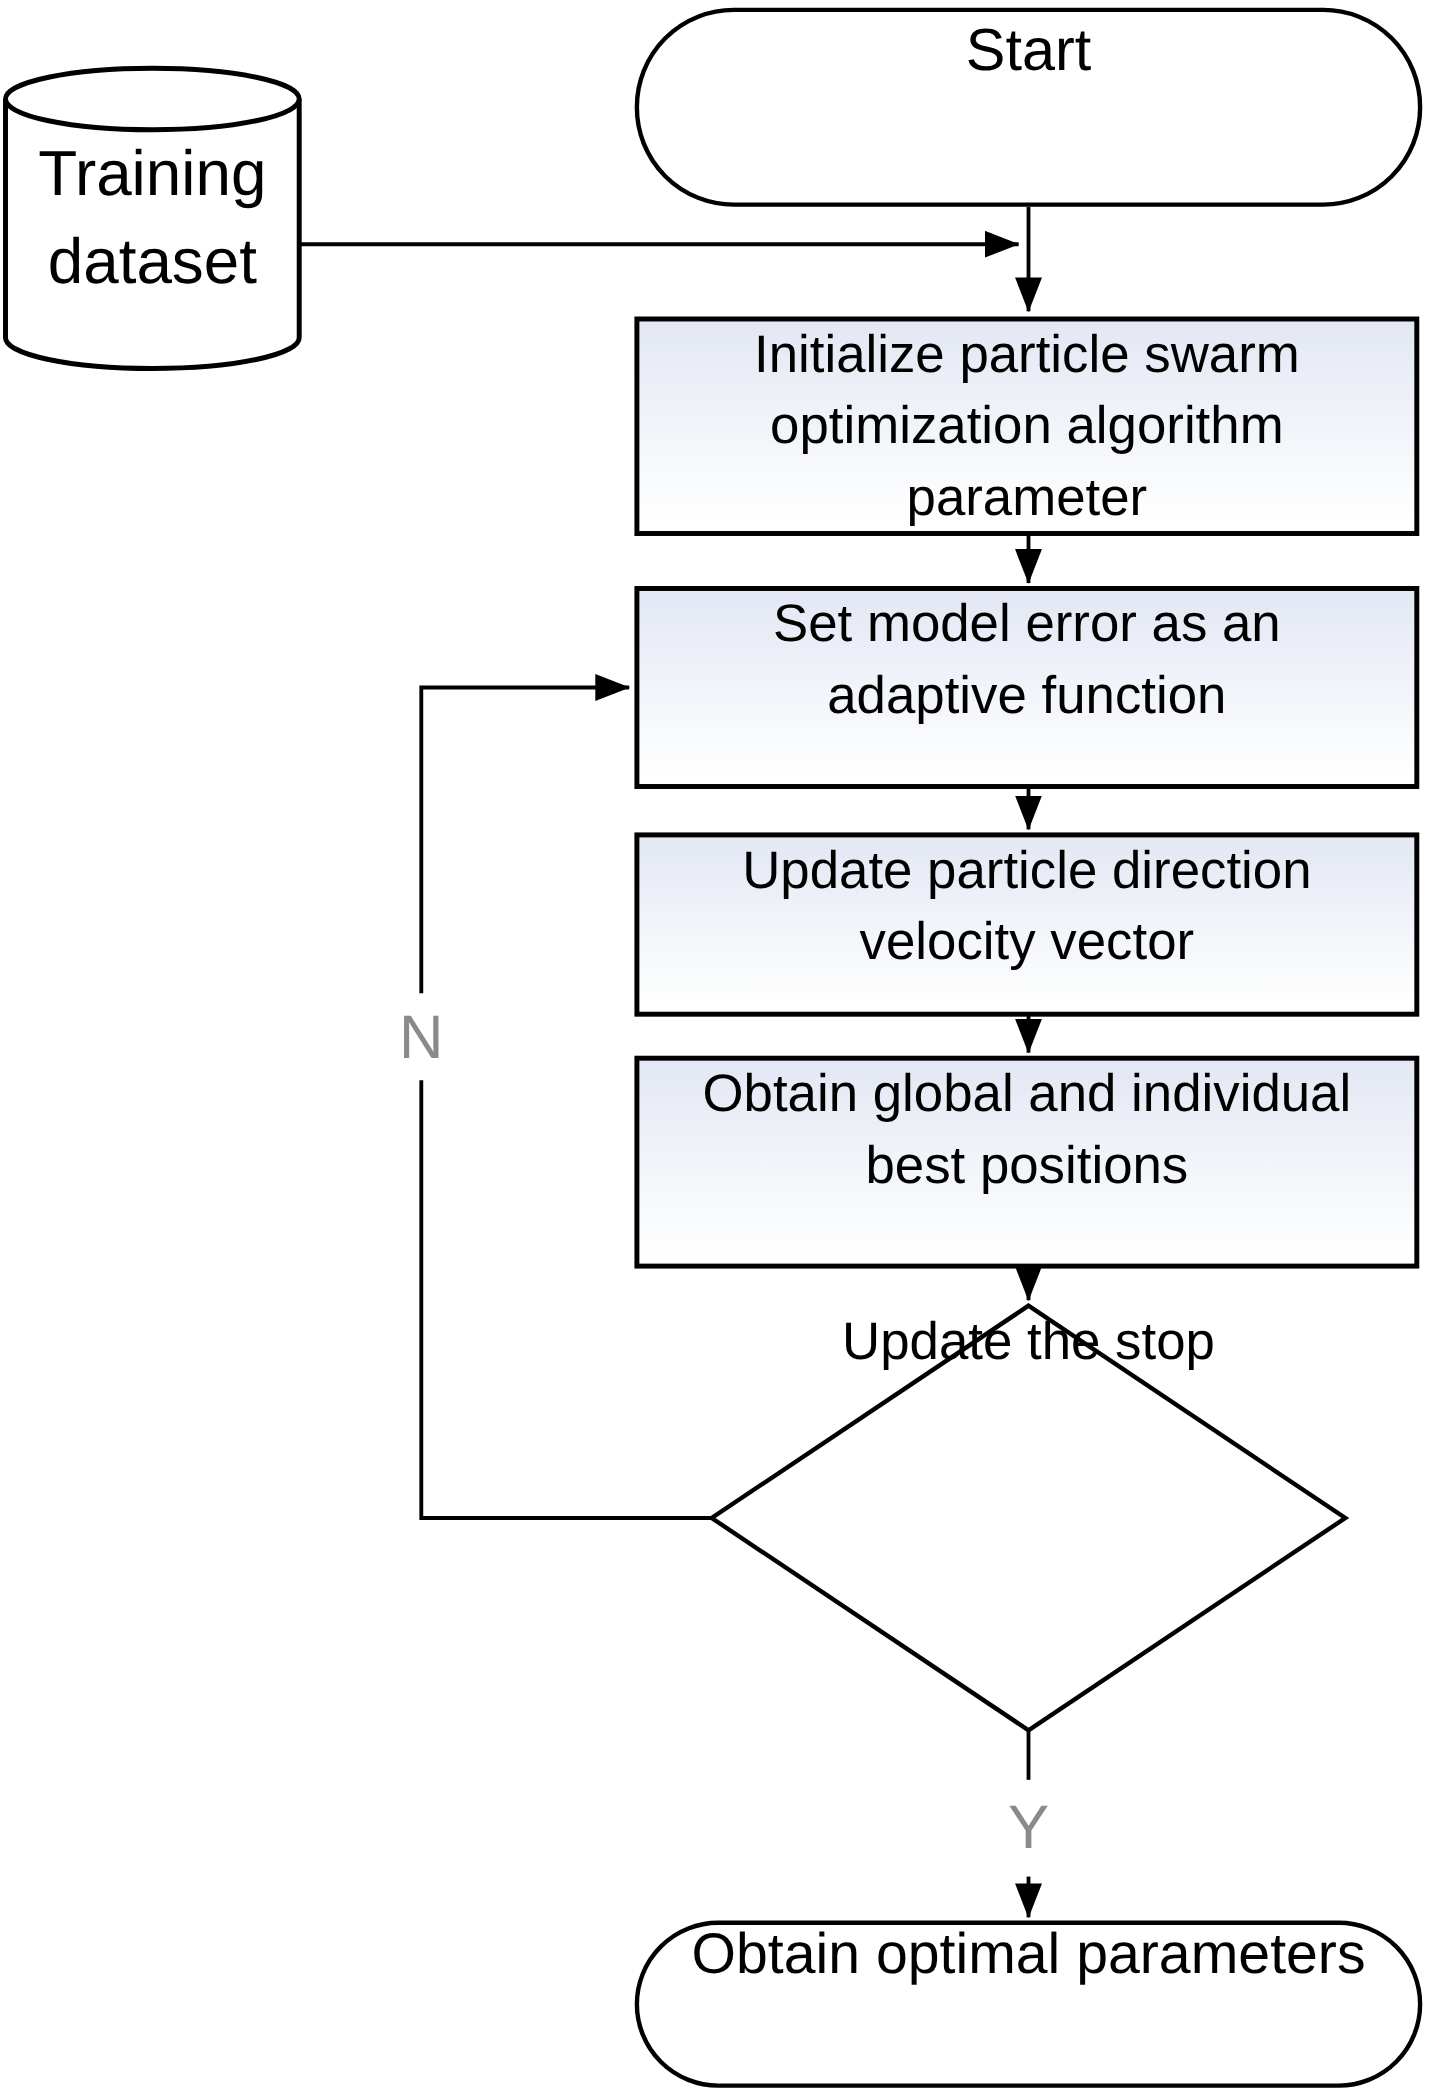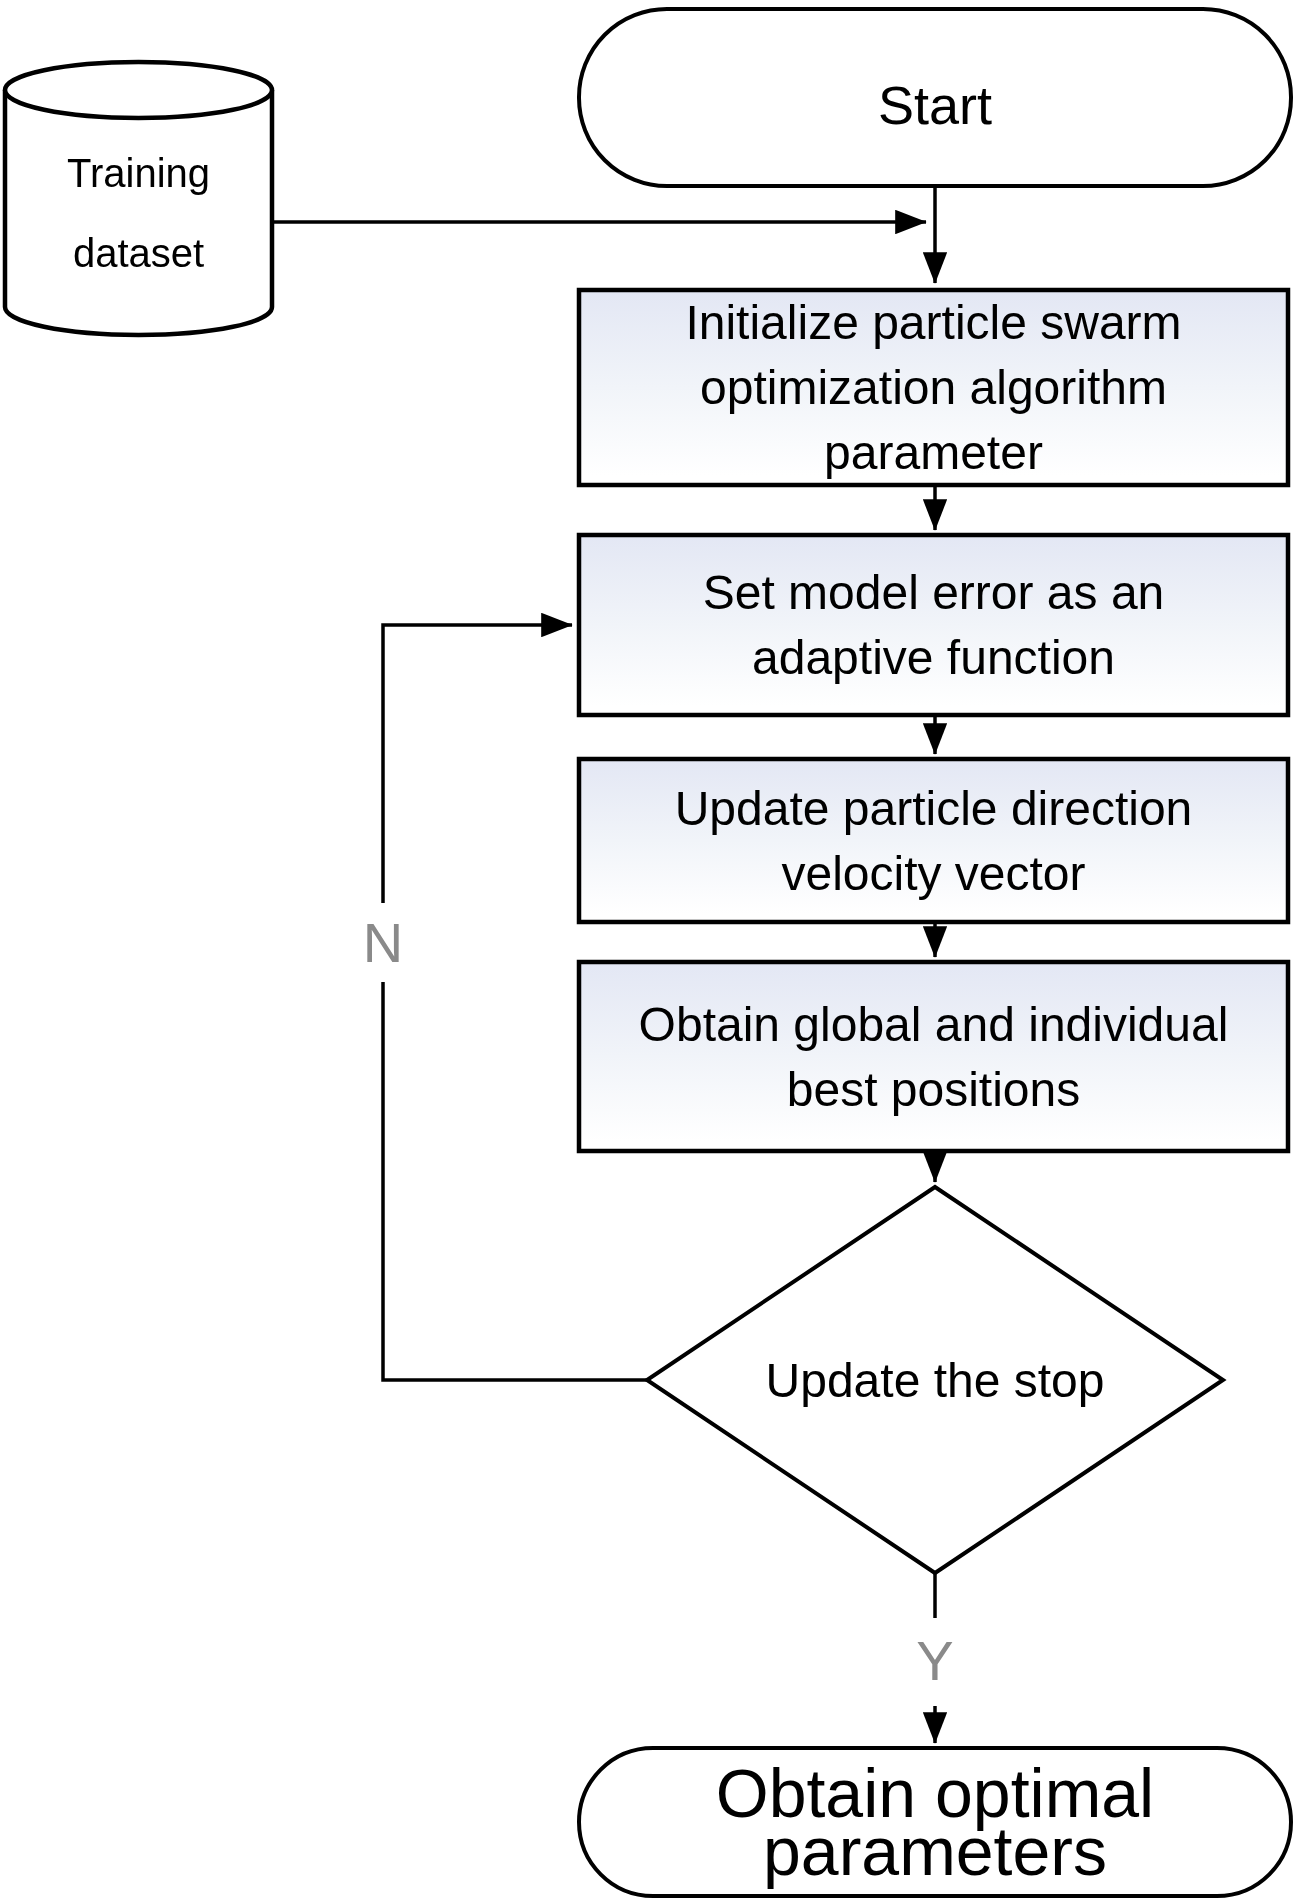--- a/index.html
+++ b/index.html
@@ -20,28 +20,28 @@
     color:var(--text);
     overflow:hidden;
   }
   #canvas svg{position:absolute;left:0;top:0;}
   .grad-top{stop-color:var(--process-fill-top);}
   .grad-mid{stop-color:var(--process-fill-mid);}
   .grad-bottom{stop-color:var(--process-fill-bottom);}
   .label{
     position:absolute;
     display:flex;flex-direction:column;
-    align-items:center;justify-content:center;
+    align-items:center;
     text-align:center;
     color:var(--text);
   }
   .node-text{font-size:48px;line-height:65px;}
   .terminator-text{font-size:54px;line-height:60px;}
-  .cyl-text{font-size:40px;line-height:80px;}
-  .end-text{font-size:68px;line-height:58px;}
+  .cyl-text{font-size:58px;line-height:80px;}
+  .end-text{font-size:52px;line-height:58px;}
   .branch{
     position:absolute;
     font-size:56px;line-height:62px;
     color:var(--branch-label);
     text-align:center;
   }
 </style>
 </head>
 <body>
 

